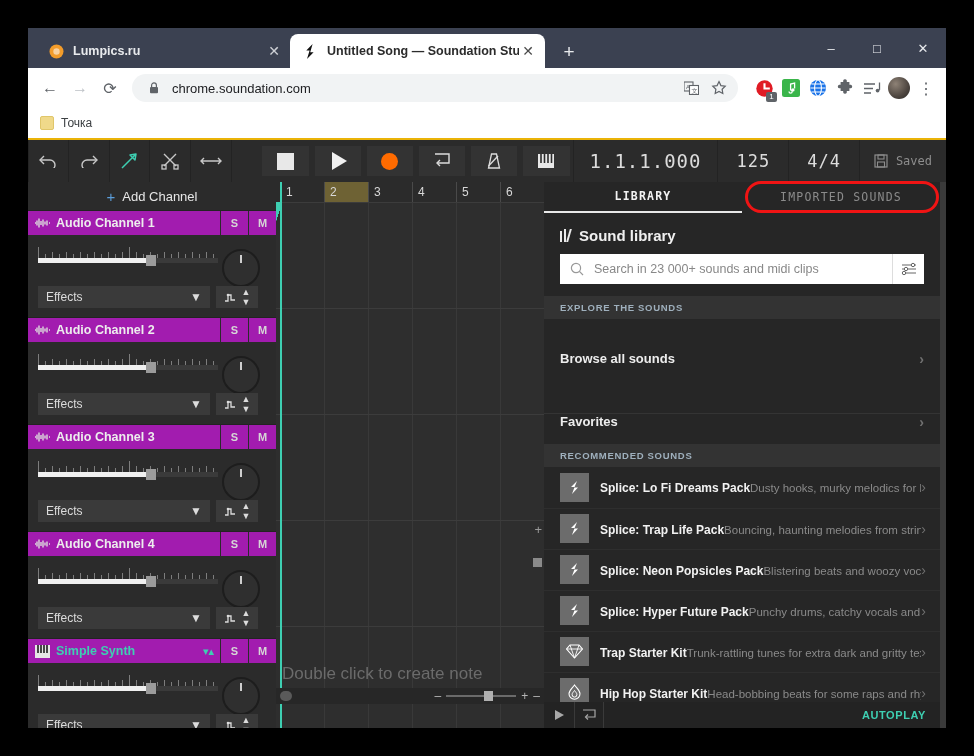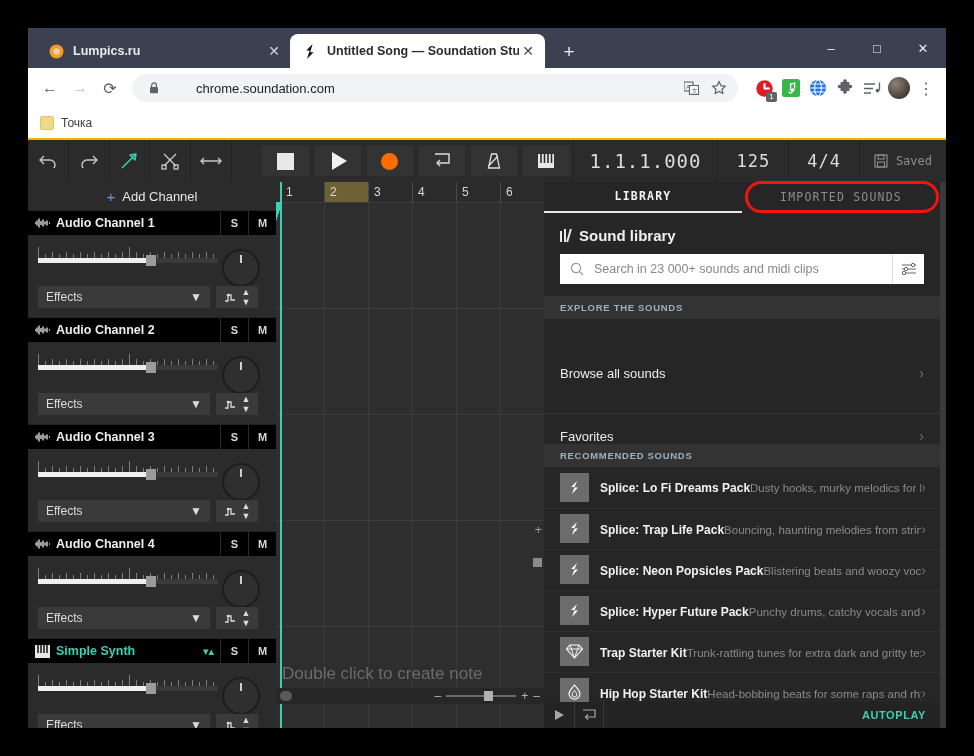--- a/index.html
+++ b/index.html
@@ -38,21 +38,21 @@
   .wbtn { width: 46px; height: 40px; display: flex; align-items: center;
           justify-content: center; color: #e8eaed; font-size: 13px; cursor: pointer; }
 
   
   .toolbar { height: 40px; background: #fff; display: flex; align-items: center;
              padding: 0 8px; gap: 2px; }
   .tb-ico { width: 28px; height: 28px; display: flex; align-items: center;
             justify-content: center; color: #5f6368; font-size: 16px; cursor: pointer; }
   .tb-ico.dim { color: #bdc1c6; }
   .omnibox { flex: 1 1 auto; height: 28px; background: #f1f3f4; border-radius: 14px;
-             display: flex; align-items: center; padding: 0 6px 0 14px; margin: 0 6px; gap: 24px; }
+             display: flex; align-items: center; padding: 0 6px 0 14px; margin: 0 6px; }
   .omni-lock { width: 16px; margin-right: 10px; display:flex; align-items:center; justify-content:center;}
   .omni-url { flex: 1 1 auto; font-size: 13px; color: #202124; }
   .omni-tr { display: flex; gap: 2px; }
   .omni-btn { width: 26px; height: 26px; display: flex; align-items: center;
               justify-content: center; cursor: pointer; }
   .ext-row { display: flex; align-items: center; gap: 3px; margin-left: 6px; }
   .ext { width: 24px; height: 24px; display: flex; align-items: center;
          justify-content: center; position: relative; cursor: pointer; }
   .badge { position: absolute; right: -1px; bottom: -2px; background: #5f6368;
            color: #fff; font-size: 8px; line-height: 10px; min-width: 11px;
@@ -95,21 +95,21 @@
            padding: 0 14px; color: #8d8d8d; font-size: 12px;
            font-family: "DejaVu Sans Mono", monospace; border-left: 1px solid #232323; }
 
   
   .chanpanel { position: absolute; left: 0; top: 42px; width: 248px; height: 546px;
                background: #2b2b2b; overflow: hidden; }
   .addchan { height: 28px; display: flex; align-items: center; justify-content: center;
              gap: 7px; color: #e6e6e6; font-size: 13px; cursor: pointer; background:#2b2b2b; }
   .addchan .plus { color: #5b9dd9; font-size: 15px; }
   .chan { border-top: 1px solid #232323; }
-  .chan-hd { height: 24px; display: flex; align-items: center; background: #000000; }
+  .chan-hd { height: 24px; display: flex; align-items: center; background: #a21caf; }
   .chan-ico { width: 28px; display: flex; align-items: center; justify-content: center; color:#ddd; }
   .chan-name { flex: 1 1 auto; font-size: 12.5px; color: #ededed; font-weight: 700; }
   .chan-name.teal { color: #3ecfb2; }
   .sm-btn { width: 28px; height: 24px; display: flex; align-items: center;
             justify-content: center; font-size: 11px; color: #d6d6d6;
             border-left: 1px solid #2b2b2b; cursor: pointer; font-weight: 700; }
   .chan-body { height: 82px; padding: 12px 10px 0 10px; position: relative; background:#2b2b2b; }
   .fader-wrap { position: relative; width: 180px; }
   .ticks { height: 11px; position: relative; }
   .ticks i { position: absolute; bottom: 0; width: 1px; background: #7d7d7d; }
@@ -165,22 +165,22 @@
   .libtitle { display: flex; align-items: center; gap: 9px; padding: 14px 16px 10px 16px;
               color: #f0f0f0; font-size: 15px; font-weight: 700; }
   .searchrow { padding: 0 16px 12px 16px; }
   .search { height: 30px; background: #fff; display: flex; align-items: center; }
   .search-ico { width: 34px; display: flex; align-items: center; justify-content: center; }
   .search-ph { flex: 1 1 auto; font-size: 12.5px; color: #888; }
   .search-filter { width: 32px; height: 30px; display: flex; align-items: center;
                    justify-content: center; border-left: 1px solid #ddd; cursor: pointer; }
   .sect { background: #333; color: #9fb0bd; font-size: 9.5px; letter-spacing: .7px;
           padding: 6px 16px; font-weight: 700; }
-  .navrow { height: 32px; display: flex; align-items: flex-end; padding: 0 16px;
-            color: #ededed; font-size: 13px; font-weight: 400; cursor: pointer; margin-top: 32px; }
+  .navrow { height: 32px; display: flex; align-items: flex-start; padding: 0 16px;
+            color: #ededed; font-size: 13px; font-weight: 700; cursor: pointer; margin-top: 32px; }
   .navrow + .navrow { border-top: 1px solid #343434; }
   .chev { margin-left: auto; color: #707070; font-size: 14px; }
   .packs { flex: 1 1 auto; overflow: hidden; }
   .pack { height: 41px; display: flex; align-items: center; padding: 0 14px 0 16px;
           cursor: pointer; }
   .pack + .pack { border-top: 1px solid #2e2e2e; }
   .pack-ico { width: 29px; height: 29px; flex: 0 0 29px; background: #6c6c6c;
               display: flex; align-items: center; justify-content: center; margin-right: 11px; }
   .pack-txt { flex: 1 1 auto; overflow: hidden; }
   .pack-t { font-size: 12px; color: #f2f2f2; font-weight: 700; white-space: nowrap; }

